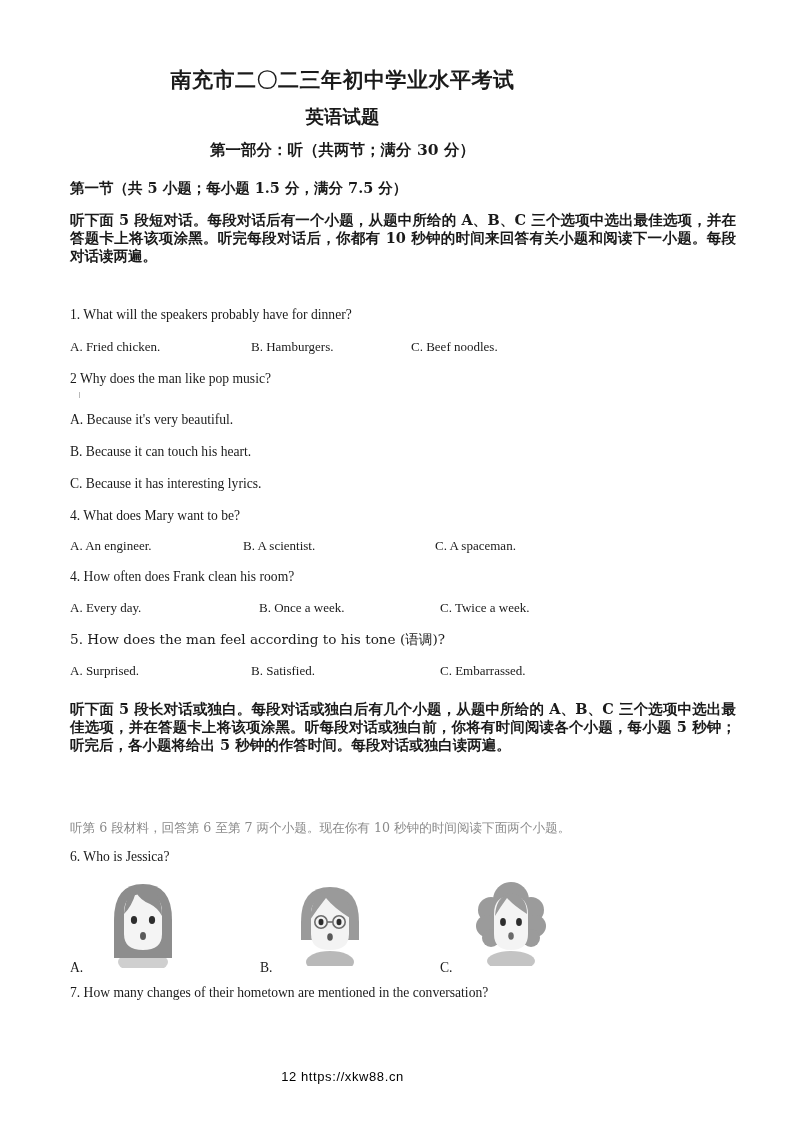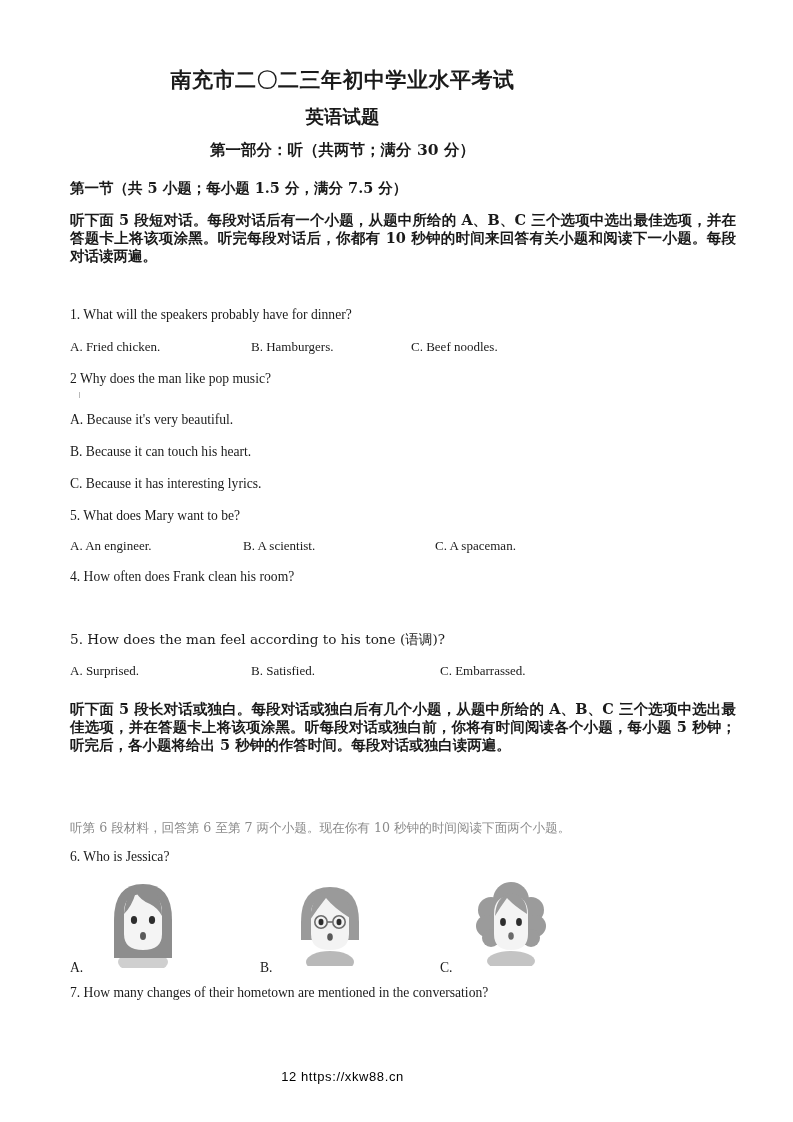--- a/index.html
+++ b/index.html
@@ -164,28 +164,33 @@
     <span class="opt" style="left:251px;">B. Hamburgers.</span>
     <span class="opt" style="left:411px;">C. Beef noodles.</span>
   </div>
 
   <div class="q" style="top:371px;">2  Why does the man like pop music?</div>
   <div class="speck"></div>
   <div class="opt-block" style="top:412px;">A. Because it's very beautiful.</div>
   <div class="opt-block" style="top:444px;">B. Because it can touch his heart.</div>
   <div class="opt-block" style="top:476px;">C. Because it has interesting lyrics.</div>
 
-  <div class="q" style="top:508px;">5. What does Mary want to be?</div>
+  <div class="q" style="top:508px;">4. What does Mary want to be?</div>
   <div class="opt-row" style="top:538px;">
     <span class="opt" style="left:70px;">A. An engineer.</span>
     <span class="opt" style="left:243px;">B. A scientist.</span>
     <span class="opt" style="left:435px;">C. A spaceman.</span>
   </div>
 
   <div class="q" style="top:569px;">4. How often does Frank clean his room?</div>
+  <div class="opt-row" style="top:600px;">
+    <span class="opt" style="left:70px;">A. Every day.</span>
+    <span class="opt" style="left:259px;">B. Once a week.</span>
+    <span class="opt" style="left:440px;">C. Twice a week.</span>
+  </div>
 
   <div class="q cn-inline" style="top:631px;">5. How does the man feel according to his tone (语调)?</div>
   <div class="opt-row" style="top:663px;">
     <span class="opt" style="left:70px;">A. Surprised.</span>
     <span class="opt" style="left:251px;">B. Satisfied.</span>
     <span class="opt" style="left:440px;">C. Embarrassed.</span>
   </div>
 
   <div class="sec-body" style="top:700px;">听下面 5 段长对话或独白。每段对话或独白后有几个小题，从题中所给的 A、B、C 三个选项中选出最佳选项，并在答题卡上将该项涂黑。听每段对话或独白前，你将有时间阅读各个小题，每小题 5 秒钟；听完后，各小题将给出 5 秒钟的作答时间。每段对话或独白读两遍。</div>
 

